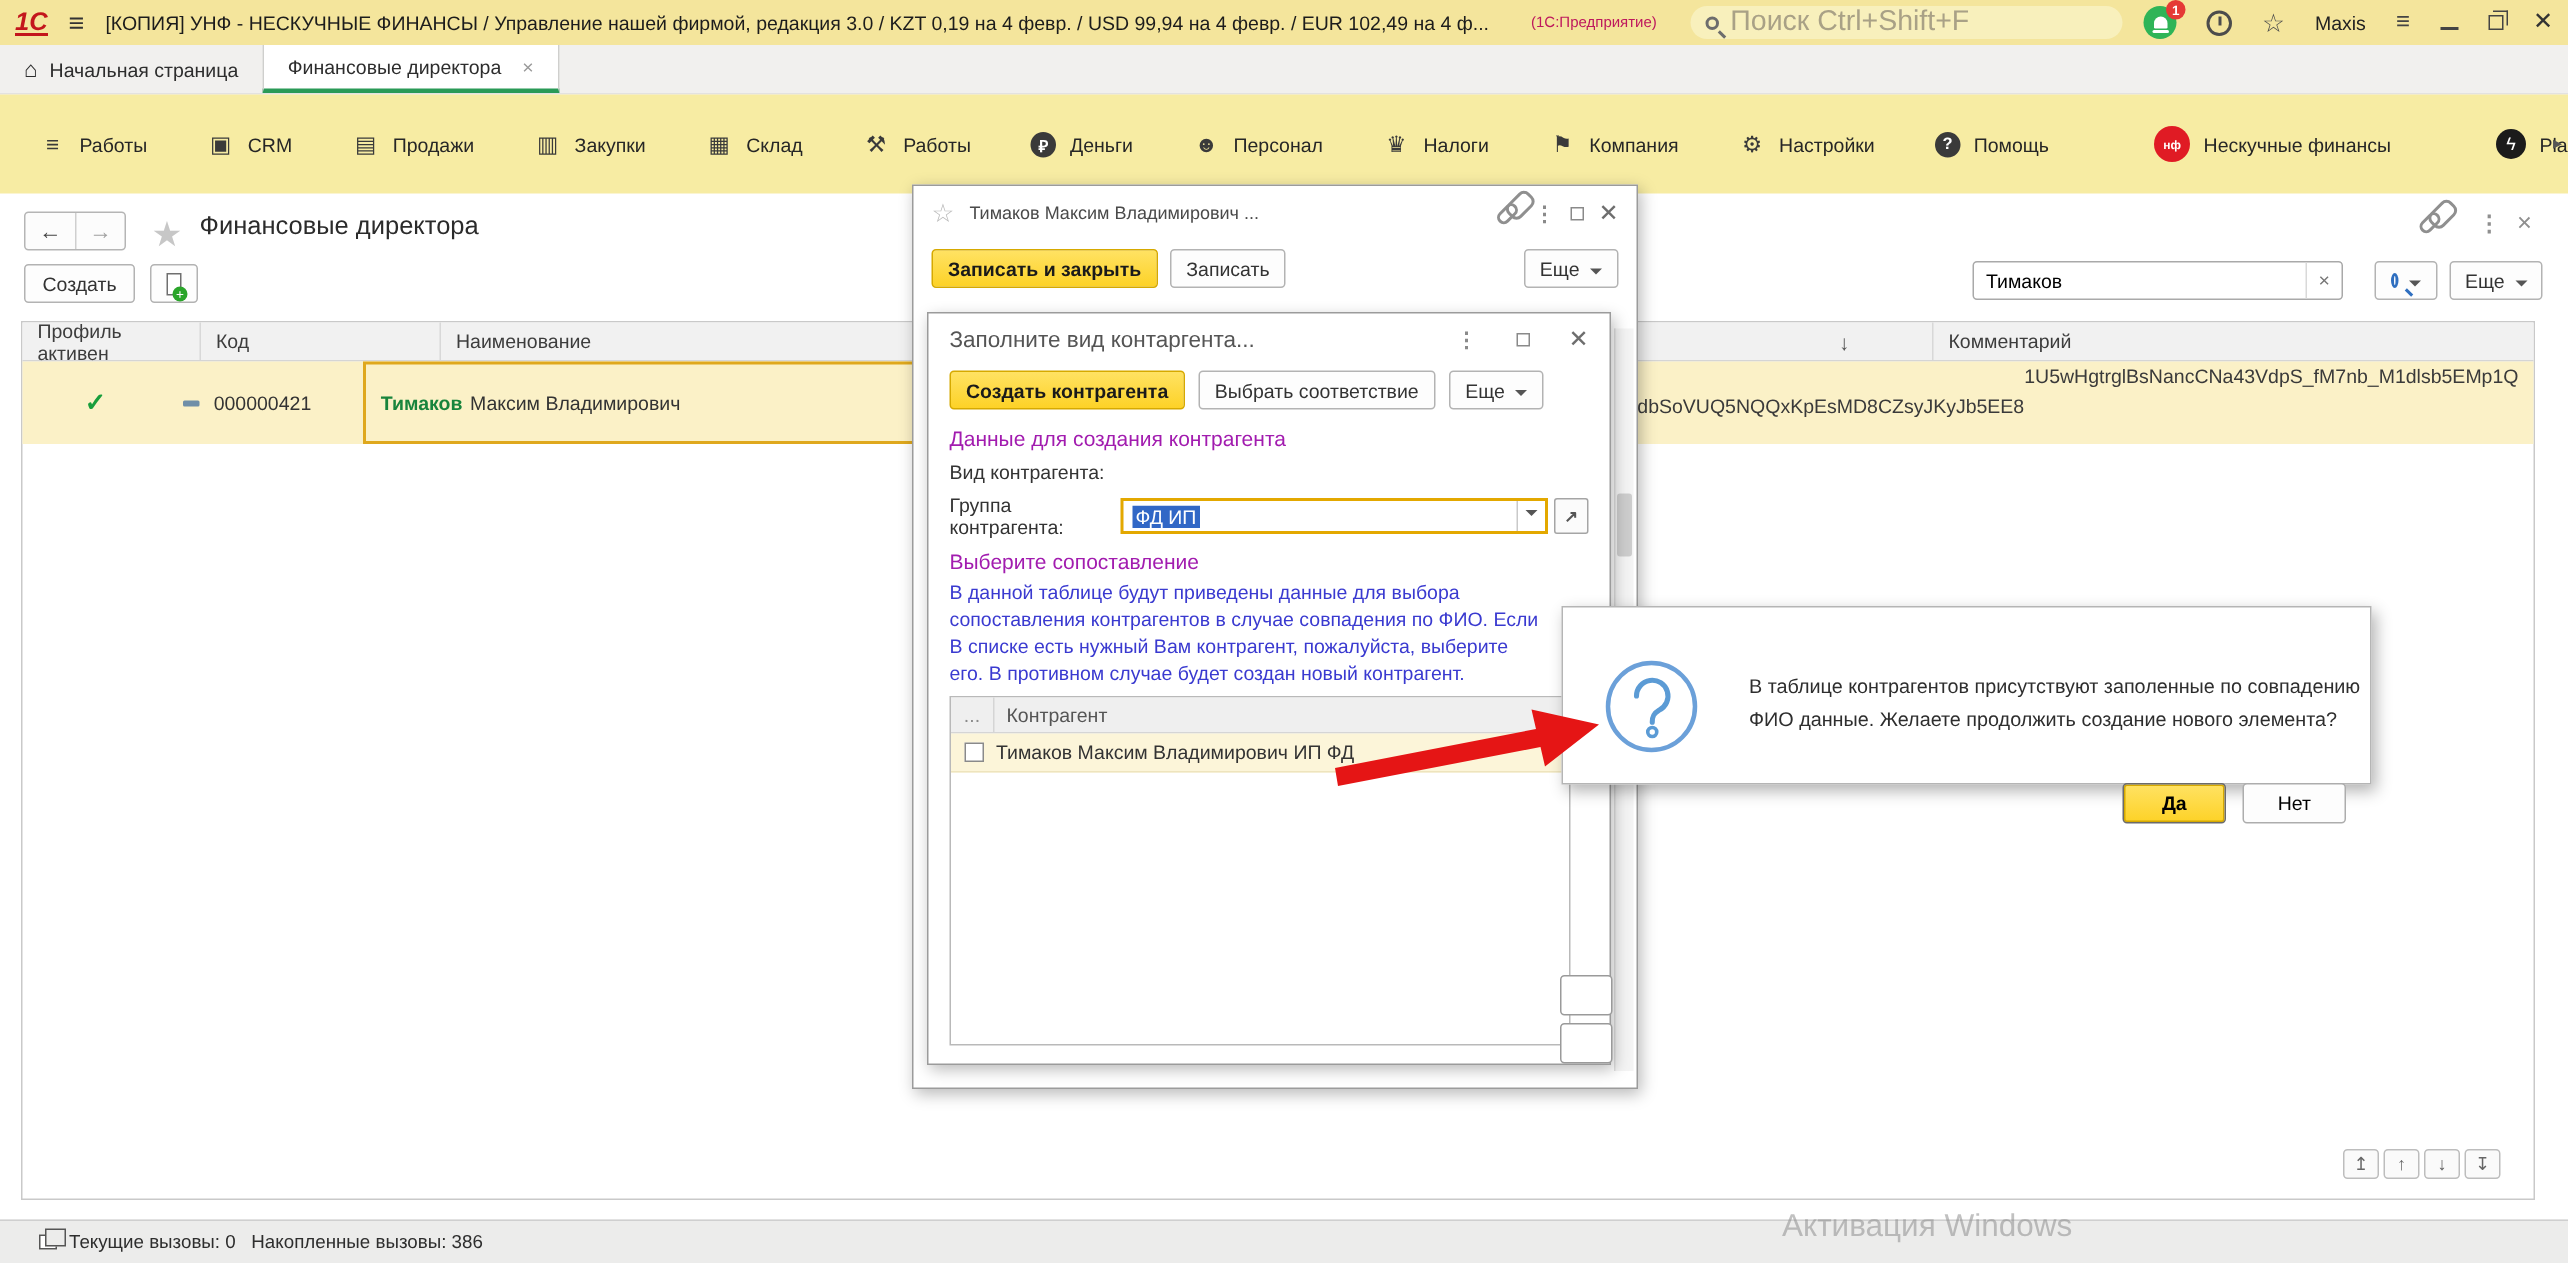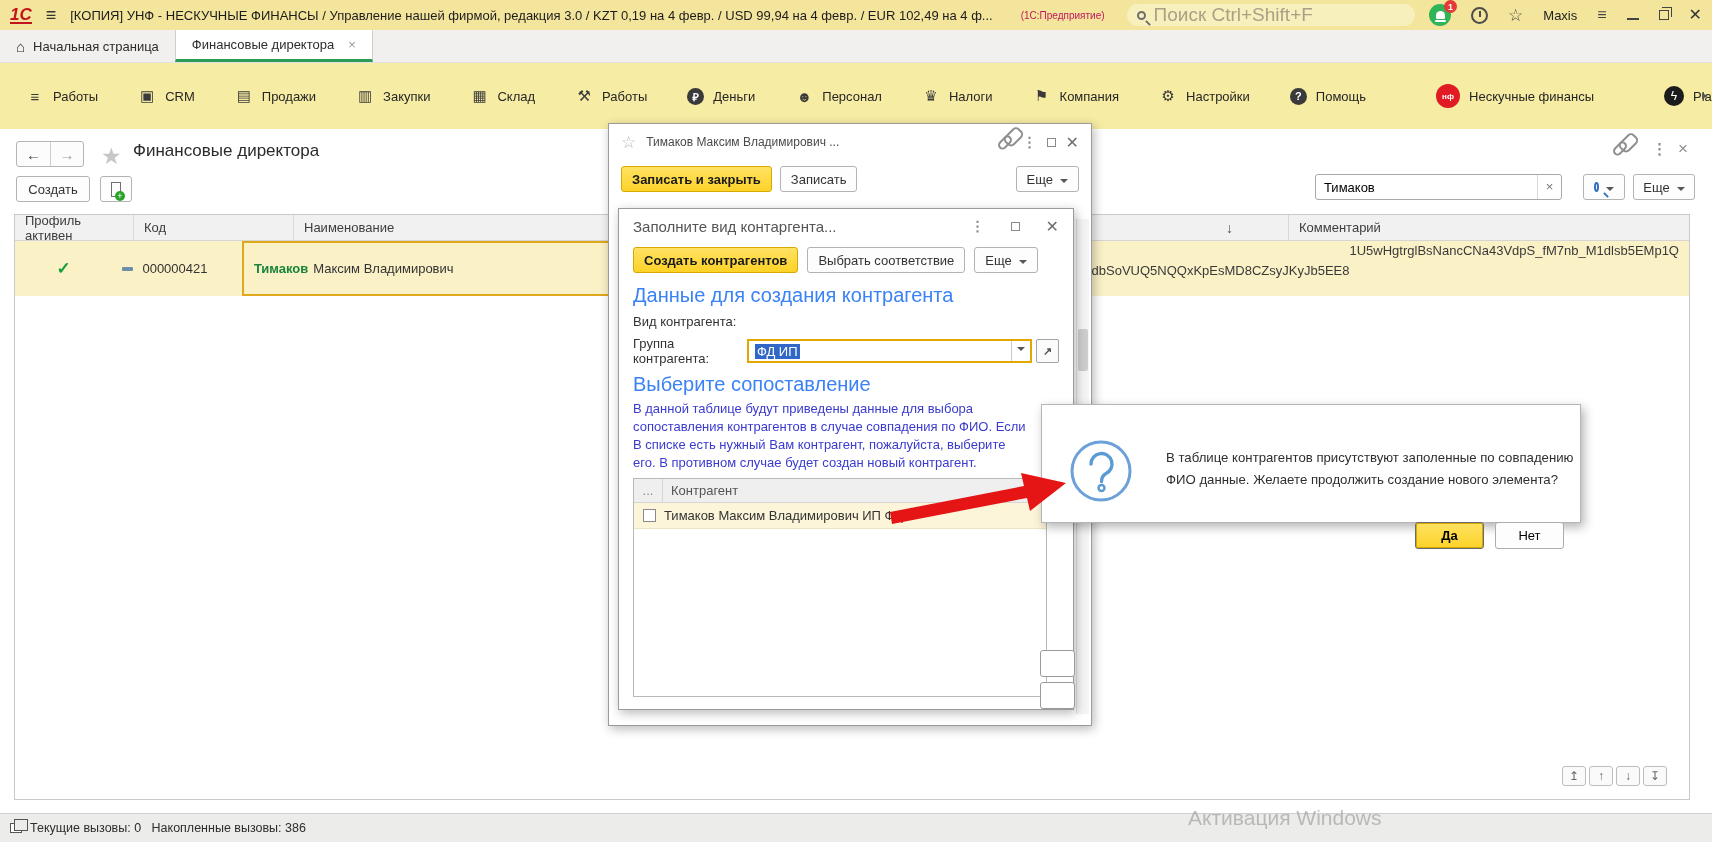--- a/index.html
+++ b/index.html
@@ -101,21 +101,21 @@
 .dx{color:#6e6e6e;font-size:16px}
 .d1cmd{display:flex;align-items:center;gap:8px;padding:6px 12px}
 .d1scroll{position:absolute;right:2px;top:95px;width:13px;height:495px;background:#f4f4f4;border-left:1px solid #e0e0e0}
 .d1thumb{position:absolute;left:1px;top:110px;width:10px;height:42px;background:#cdcdcd;border-radius:2px}
 .frag{position:absolute;width:35px;height:27px;background:#fff;border:1px solid #9a9a9a;border-radius:3px;z-index:30}
 
 .d2{left:618px;top:208px;width:456px;height:502px;z-index:20;display:flex;flex-direction:column}
 .d2 .dtitle{display:flex;align-items:center;height:34px;padding:0 14px;gap:26px}
 .d2name{font-size:15px;color:#555;flex:1;white-space:nowrap}
 .d2cmd{display:flex;align-items:center;gap:9px;padding:4px 14px}
-.ghead{font-size:20px;color:#3b82f6;margin:7px 14px 0}
+.ghead{font-size:14px;color:#a21caf;margin:7px 14px 0}
 .frow{display:flex;align-items:center;margin:7px 14px 0;font-size:13px}
 .flabel{width:114px;color:#333;flex:none}
 .combo{flex:1;height:24px;border:1px solid #a5a5a5;display:flex;align-items:center;background:#fff}
 .combo .cv{flex:1;padding:0 6px;font-size:13px;white-space:nowrap;overflow:hidden}
 .combo .cd{width:19px;border-left:1px solid #c9c9c9;align-self:stretch;display:flex;align-items:center;justify-content:center}
 .cd .caret{margin:0}
 .combo.focus{border:2px solid #e3a800}
 .selblue{background:#3167c6;color:#fff;padding:0 2px}
 .openbtn{width:23px;height:24px;border:1px solid #a5a5a5;border-radius:2px;background:#fbfbfb;margin-left:4px;display:flex;align-items:center;justify-content:center;font-size:11px;color:#555;font-weight:700}
 .infoline{margin:0 14px;font-size:13px;color:#3a3ad0;line-height:18px;white-space:nowrap}
@@ -131,21 +131,21 @@
 .qwrap{position:absolute;left:26px;top:33px}
 .cmsg{position:absolute;left:124px;top:42px;font-size:13.2px;color:#2e2e2e;line-height:22px;white-space:nowrap}
 .cbtn{position:absolute;top:117px;height:27px;width:69px;display:flex;align-items:center;justify-content:center;font-size:13px;border-radius:3px}
 .cbtn.yes{left:373px;background:linear-gradient(#ffe263,#fdd227);border:1px solid #6b6b6b;box-shadow:0 0 0 1px #d6a900 inset;font-weight:700}
 .cbtn.no{left:453px;background:#fdfdfd;border:1px solid #adadad}
 
 .arrow-svg{left:888px;top:470px;z-index:50}
 .watermark{left:1188px;top:806px;font-size:21px;color:#8f8f8f;opacity:.55;z-index:60;white-space:nowrap}
 
 
-.statusbar{left:0;top:813px;width:1712px;height:29px;background:#ececeb;border-top:1px solid #cfcfcf;display:flex;align-items:center;padding:0 10px;gap:8px;z-index:55}
+.statusbar{left:0;top:813px;width:1712px;height:29px;background:#ececeb;border-top:1px solid #cfcfcf;display:flex;align-items:center;padding:0 26px;gap:8px;z-index:55}
 .winstack{width:12px;height:10px;border:1.5px solid #555;position:relative;background:#fff}
 .winstack::before{content:"";position:absolute;left:3px;top:-5px;width:12px;height:10px;border:1.5px solid #555;background:#ececeb}
 .stext{font-size:12.5px;color:#2e2e2e;white-space:pre}
 </style>
 </head>
 <body>
 
 <div class="abs topbar">
   <span class="logo1c">1С</span>
   <span class="burger">≡</span>
@@ -330,21 +330,21 @@
 <span class="abs frag" style="left:1040px;top:682px"></span>
 
 <div class="abs dlg d2">
   <div class="dtitle">
     <span class="d2name">Заполните вид контаргента...</span>
     <span class="dico" style="font-weight:700">⋮</span>
     <span class="dsq"></span>
     <span class="dx">✕</span>
   </div>
   <div class="d2cmd">
-    <button class="btn yellow">Создать контрагентов</button>
+    <button class="btn yellow">Создать контрагента</button>
     <button class="btn">Выбрать соответствие</button>
     <button class="btn">
         <span>Еще</span>
         <span class="caret"></span>
       </button>
   </div>
   <div class="ghead">Данные для создания контрагента</div>
   <div class="frow">
     <span class="flabel">Вид контрагента:</span>
   </div>

